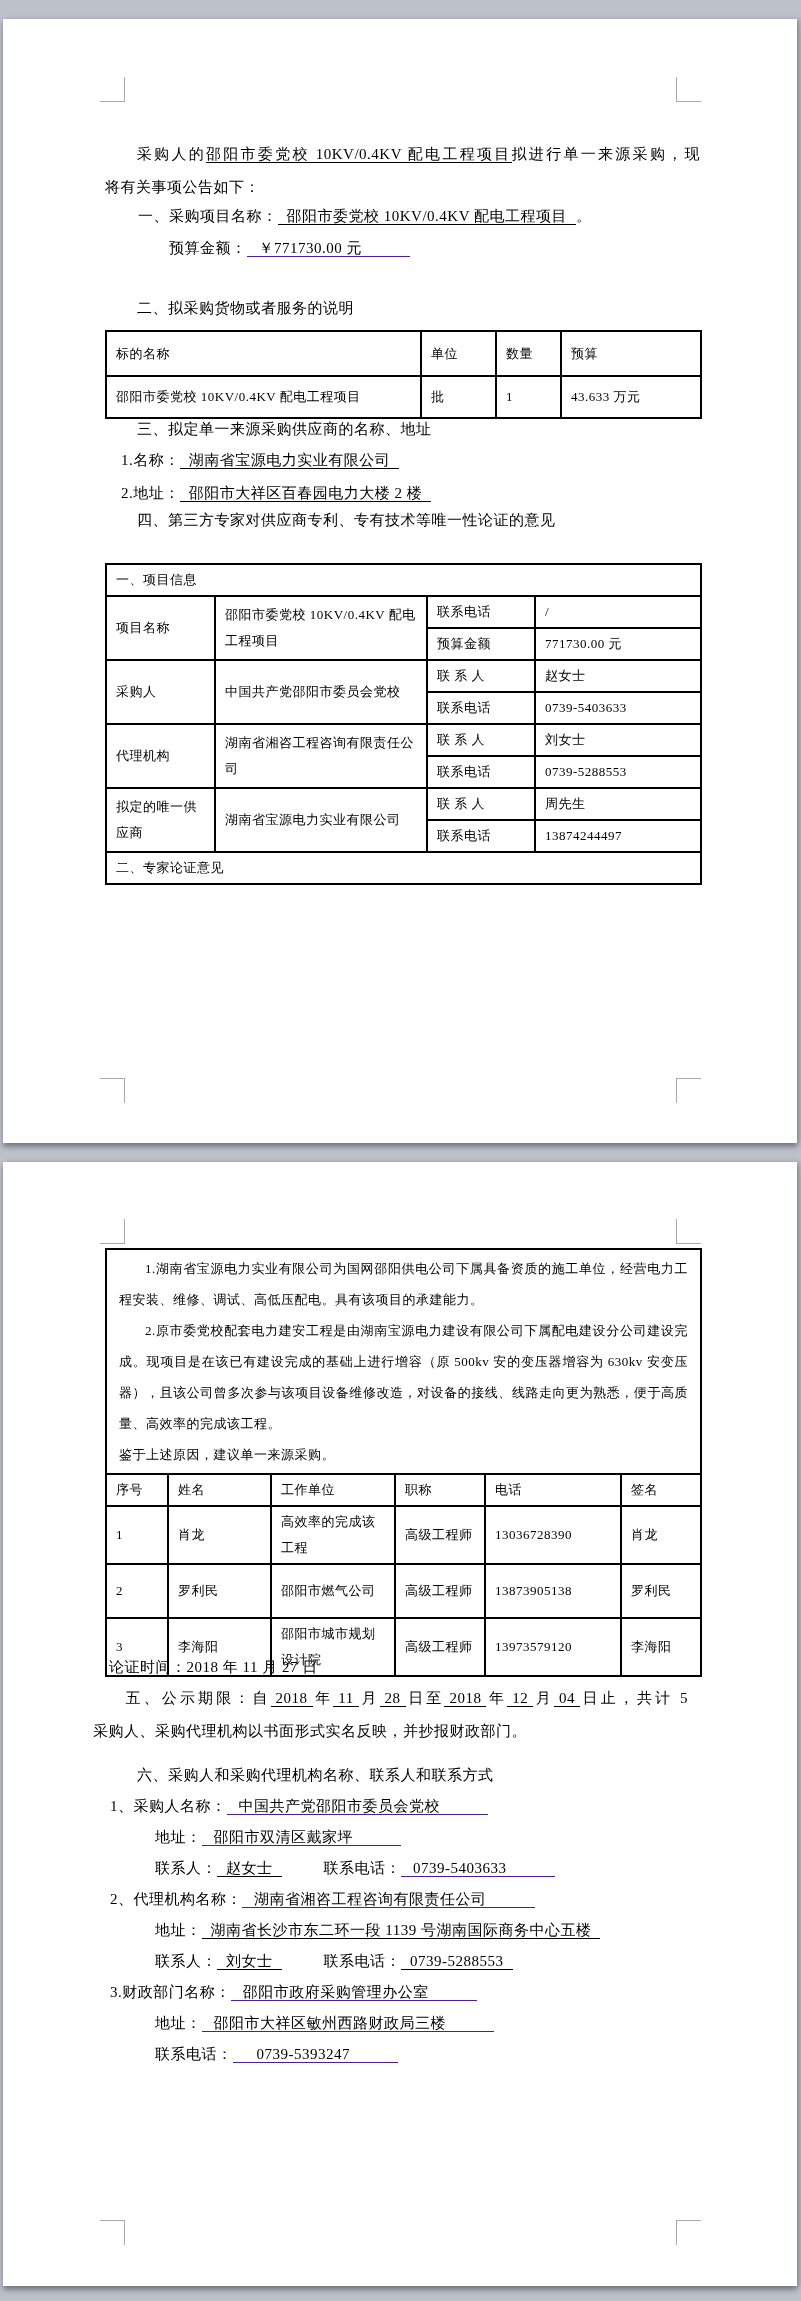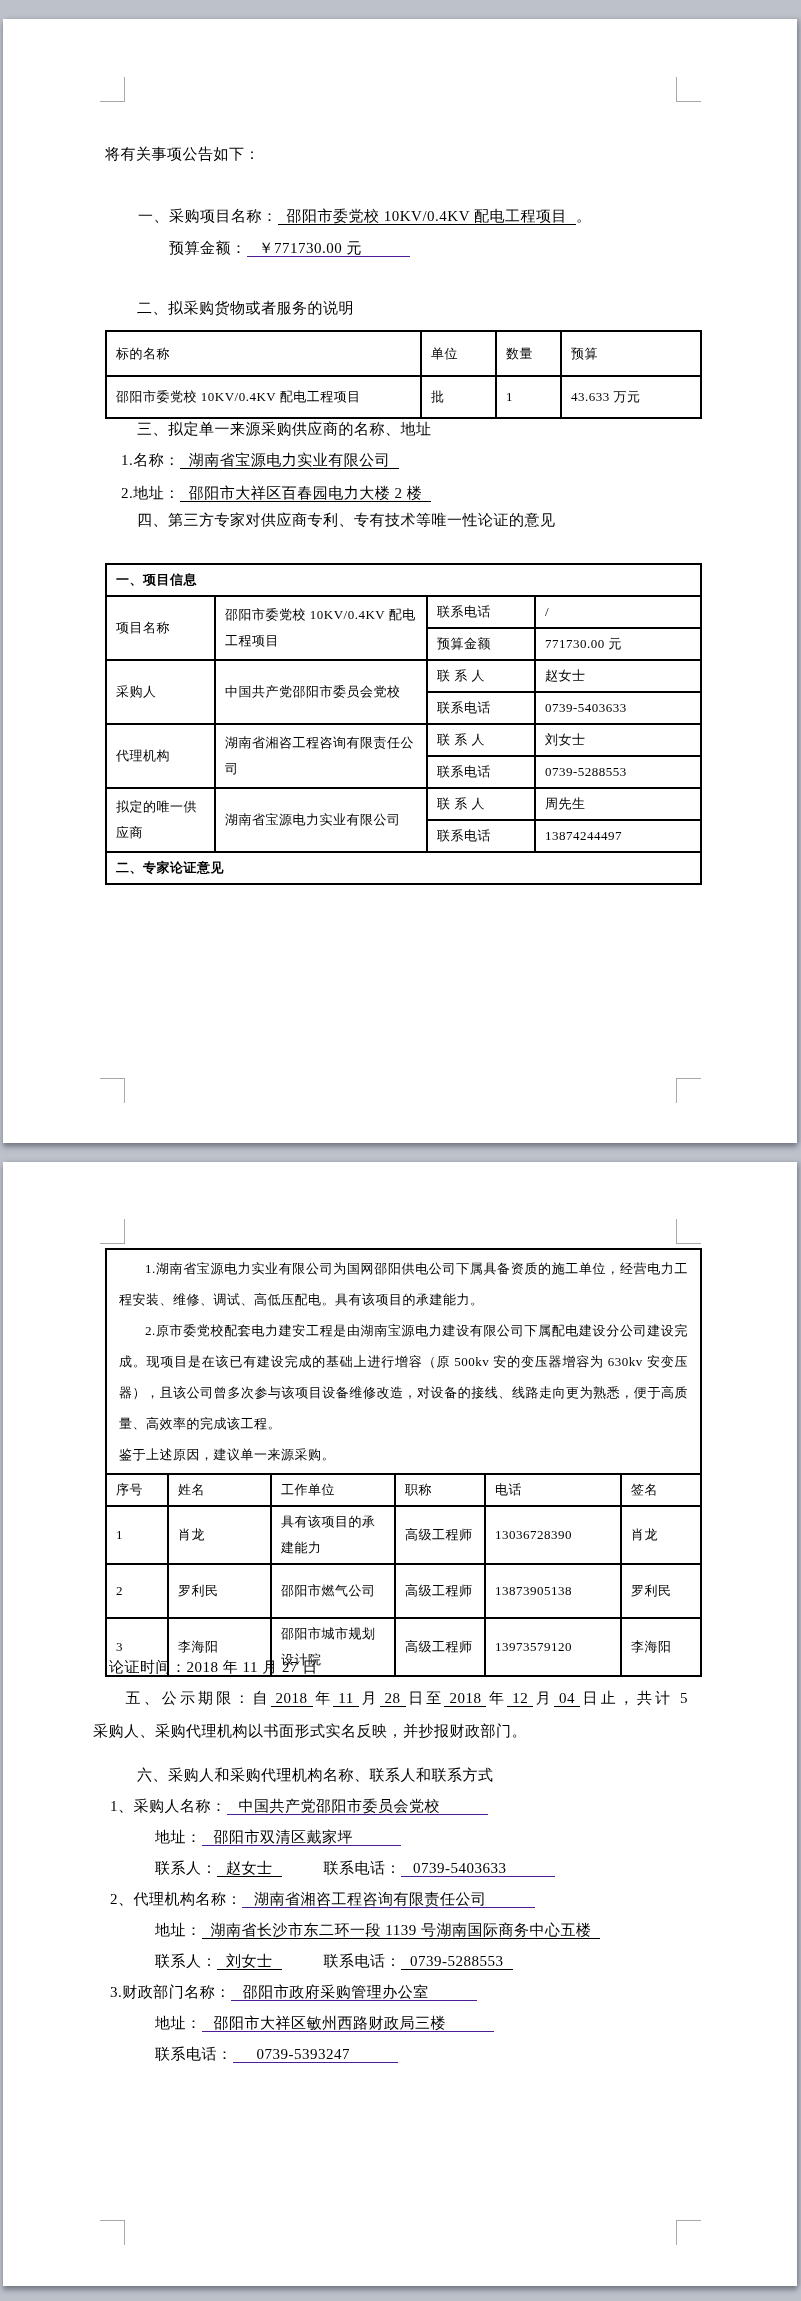--- a/index.html
+++ b/index.html
@@ -20,38 +20,39 @@
   .just{text-align:justify}
   
   .mark{position:absolute;width:24px;height:24px}
   .mk-tl{border-right:1px solid #a9a9a9;border-bottom:1px solid #a9a9a9}
   .mk-tr{border-left:1px solid #a9a9a9;border-bottom:1px solid #a9a9a9}
   .mk-bl{border-right:1px solid #a9a9a9;border-top:1px solid #a9a9a9}
   .mk-br{border-left:1px solid #a9a9a9;border-top:1px solid #a9a9a9}
   
   table{border-collapse:collapse;table-layout:fixed;font-size:13px;letter-spacing:.5px}
   td{border:2px solid #000;padding:2px 9px;vertical-align:middle;line-height:26px}
-  .sechead{font-weight:bold}
+  .sechead{font-weight:normal}
   
   .u{border-bottom:1px solid #000;padding:0 9px}
   .uw{border-bottom:1px solid #4c1d95;padding:0 48px 0 12px}
   .ud{border-bottom:1px solid #000;padding:0 5px}
   .ui{border-bottom:1px solid #000}
   p{margin:0}
 </style>
 </head>
 <body>
 
 <div class="page" id="page1">
   <div class="mark mk-tl" style="left:97px;top:58px"></div>
   <div class="mark mk-tr" style="left:673px;top:58px"></div>
   <div class="mark mk-bl" style="left:97px;top:1059px"></div>
   <div class="mark mk-br" style="left:673px;top:1059px"></div>
 
   <div class="abs txt" style="left:102px;top:119px;width:595px">
+    <div class="jfull"><span style="display:inline-block;width:30px"></span><span>采购人的</span><span class="ui">邵阳市委党校 10KV/0.4KV 配电工程项目</span><span>拟进行单一来源采购，现</span></div>
     <div>将有关事项公告如下：</div>
   </div>
 
   <div class="abs txt nowrap" style="left:102px;top:181px;padding-left:33px">
     <span>一、采购项目名称：</span><span class="u">邵阳市委党校 10KV/0.4KV 配电工程项目</span><span>。</span>
   </div>
   <div class="abs txt nowrap" style="left:102px;top:213px;padding-left:64px">
     <span>预算金额：</span><span class="uw">￥771730.00 元</span>
   </div>
 
@@ -174,21 +175,21 @@
       <td>序号</td>
       <td>姓名</td>
       <td>工作单位</td>
       <td>职称</td>
       <td>电话</td>
       <td>签名</td>
     </tr>
     <tr style="height:51px">
       <td>1</td>
       <td>肖龙</td>
-      <td>具有该项目的承建能力</td>
+      <td>高效率的完成该工程</td>
       <td class="just">高级工程师</td>
       <td>13036728390</td>
       <td>肖龙</td>
     </tr>
     <tr style="height:54px">
       <td>2</td>
       <td>罗利民</td>
       <td>邵阳市燃气公司</td>
       <td class="just">高级工程师</td>
       <td>13873905138</td>

